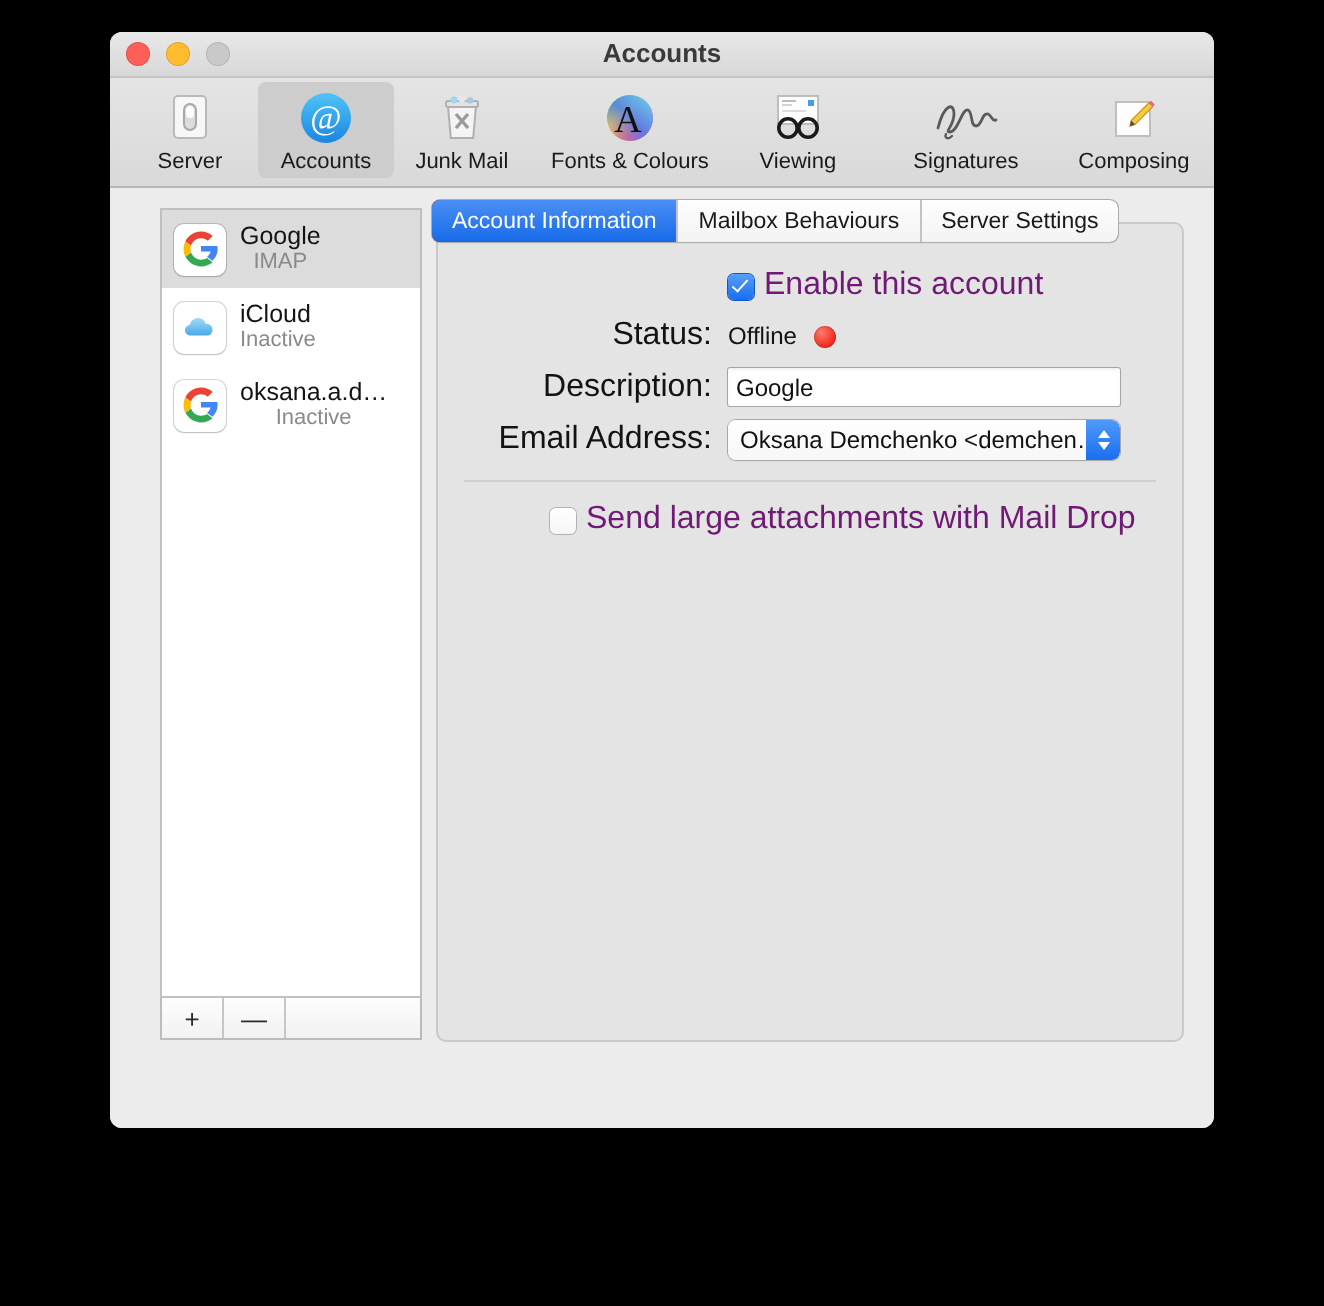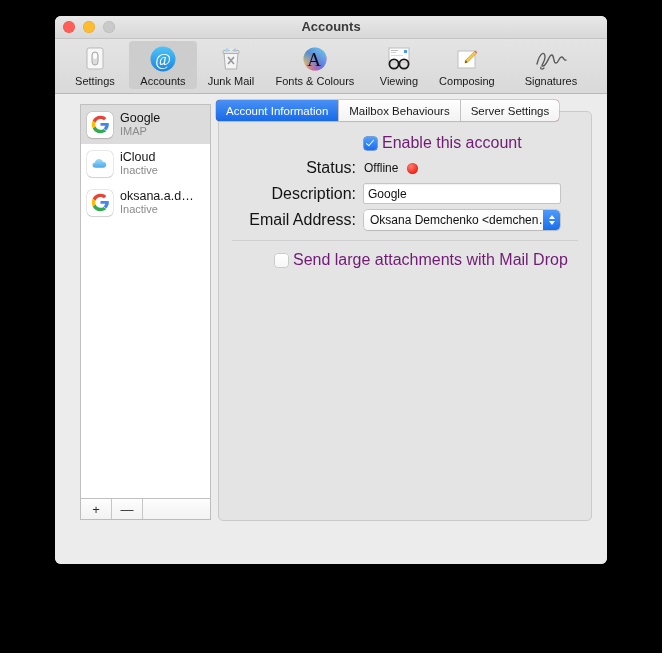--- a/index.html
+++ b/index.html
@@ -136,20 +136,21 @@
     font-size: 12.5px;
     color: #141414;
     white-space: nowrap;
     line-height: 14px;
   }
   .acct .sub {
     font-size: 11px;
     color: #8a8a8a;
     white-space: nowrap;
     line-height: 13px;
+    text-align: center;
   }
 
   
   .seg {
     position: absolute;
     left: 25px;
     top: 405px;
     width: 131px;
     height: 21px;
     display: flex;
@@ -354,21 +355,21 @@
   <div class="toolbar">
 
     <div class="tb-item">
       <div class="ico">
         <svg width="26" height="26" viewBox="0 0 26 26">
           <rect x="5" y="2" width="16" height="21" rx="2" fill="#f7f7f7" stroke="#b9b9b9"></rect>
           <rect x="10" y="6" width="6" height="13" rx="3" fill="#dcdcdc" stroke="#a8a8a8"></rect>
           <rect x="11" y="7" width="4" height="6" rx="2" fill="#fcfcfc"></rect>
         </svg>
       </div>
-      <div class="lbl">Settings</div>
+      <div class="lbl">Server</div>
     </div>
 
     <div class="tb-item selected">
       <div class="ico">
         <svg width="28" height="28" viewBox="0 0 28 28">
           <defs>
             <linearGradient id="atg" x1="0" y1="0" x2="0" y2="1">
               <stop offset="0" stop-color="#4fc3f7"></stop>
                 <stop offset="1" stop-color="#1b86e0"></stop>
             </linearGradient>
@@ -427,40 +428,40 @@
           <rect x="19" y="4" width="3" height="3" fill="#4a9ae8"></rect>
           <rect x="6" y="9" width="12" height="1" fill="#dcdcdc"></rect>
           <circle cx="9" cy="18" r="4.6" fill="none" stroke="#1a1a1a" stroke-width="1.8"></circle>
           <circle cx="19" cy="18" r="4.6" fill="none" stroke="#1a1a1a" stroke-width="1.8"></circle>
           <path d="M13.6 17.5 H14.4" stroke="#1a1a1a" stroke-width="1.8"></path>
         </svg>
       </div>
       <div class="lbl">Viewing</div>
     </div>
 
+    <div class="tb-item tb-wide">
+      <div class="ico">
+        <svg width="40" height="26" viewBox="0 0 40 26">
+          <path d="M6 18 C9 6, 14 5, 14 11 C14 17, 9 20, 12 20 C16 20, 18 8, 21 9 C23.5 10, 22 17, 25 17 C28 17, 28 10, 31 11 C33 11.7, 33 15, 35 14" fill="none" stroke="#5a5a5a" stroke-width="1.4" stroke-linecap="round"></path>
+          <path d="M13 22 C11 24, 9 23, 10 21" fill="none" stroke="#5a5a5a" stroke-width="1.2" stroke-linecap="round"></path>
+        </svg>
+      </div>
+      <div class="lbl">Signatures</div>
+    </div>
+
     <div class="tb-item">
       <div class="ico">
         <svg width="26" height="26" viewBox="0 0 26 26">
           <rect x="4" y="5" width="17" height="17" fill="#fdfdfd" stroke="#bfbfbf"></rect>
           <path d="M11 17 L13.5 16.2 L22.4 7.3 L20.5 5.4 L11.6 14.3 Z" fill="#f6c944" stroke="#c99b20" stroke-width="0.7"></path>
           <path d="M20.5 5.4 L22.4 7.3 L23.4 6.3 L21.5 4.4 Z" fill="#e8628c"></path>
           <path d="M11 17 L11.6 14.3 L13.5 16.2 Z" fill="#4a4a4a"></path>
         </svg>
       </div>
       <div class="lbl">Composing</div>
-    </div>
-
-    <div class="tb-item tb-wide">
-      <div class="ico">
-        <svg width="40" height="26" viewBox="0 0 40 26">
-          <path d="M6 18 C9 6, 14 5, 14 11 C14 17, 9 20, 12 20 C16 20, 18 8, 21 9 C23.5 10, 22 17, 25 17 C28 17, 28 10, 31 11 C33 11.7, 33 15, 35 14" fill="none" stroke="#5a5a5a" stroke-width="1.4" stroke-linecap="round"></path>
-          <path d="M13 22 C11 24, 9 23, 10 21" fill="none" stroke="#5a5a5a" stroke-width="1.2" stroke-linecap="round"></path>
-        </svg>
-      </div>
-      <div class="lbl">Signatures</div>
     </div>
 
   </div>
 
   <div class="content">
 
     <div class="sidebar">
 
       <div class="acct selected">
         <div class="badge">

